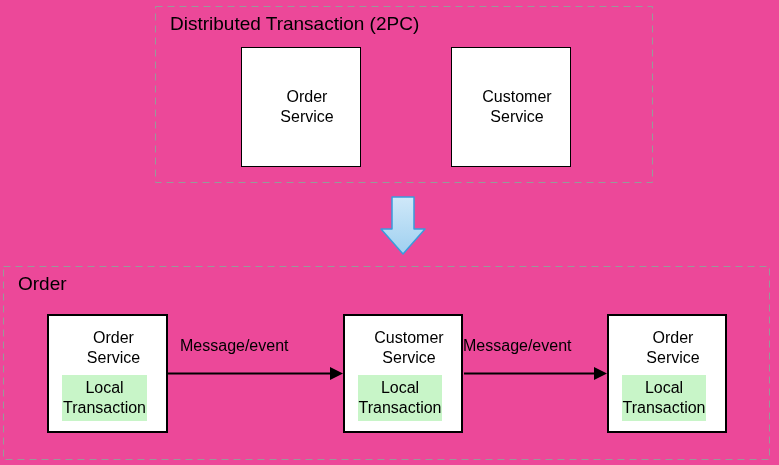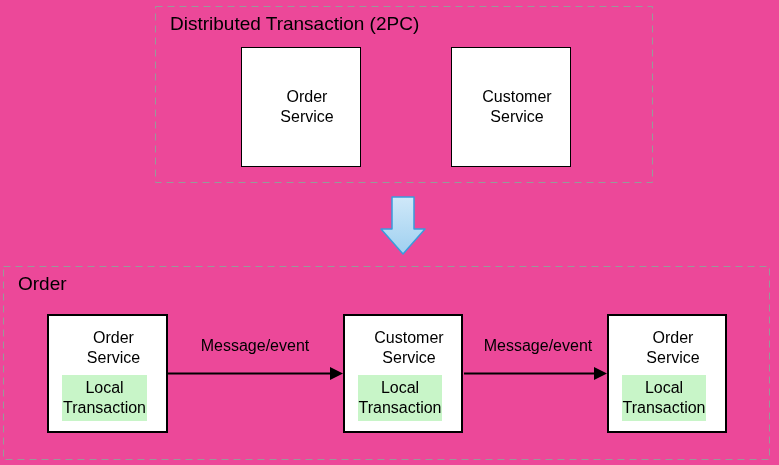--- a/index.html
+++ b/index.html
@@ -72,21 +72,21 @@
     align-items: center;
     justify-content: center;
     white-space: pre-line;
     font-size: 16px;
     line-height: 20px;
   }
   .message-label {
     position: absolute;
     width: 150px;
     height: 20px;
-    text-align: center;
+    text-align: left;
     font-size: 16px;
     line-height: 20px;
     white-space: nowrap;
   }
 </style>
 </head>
 <body>
 
 <div class="canvas">
 

